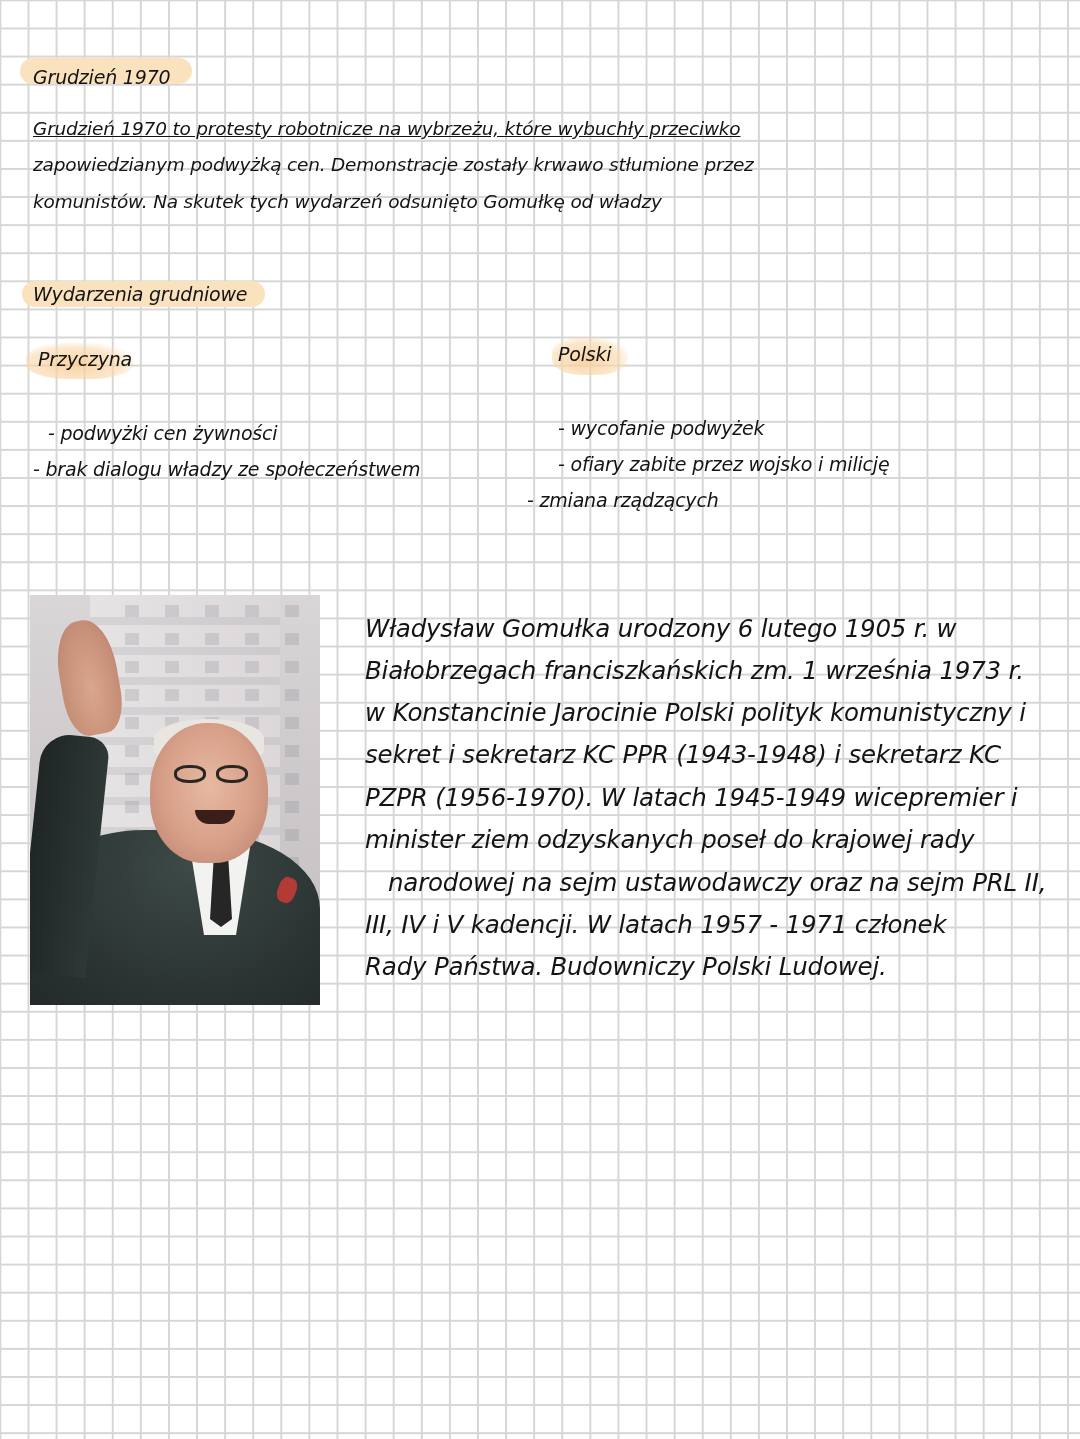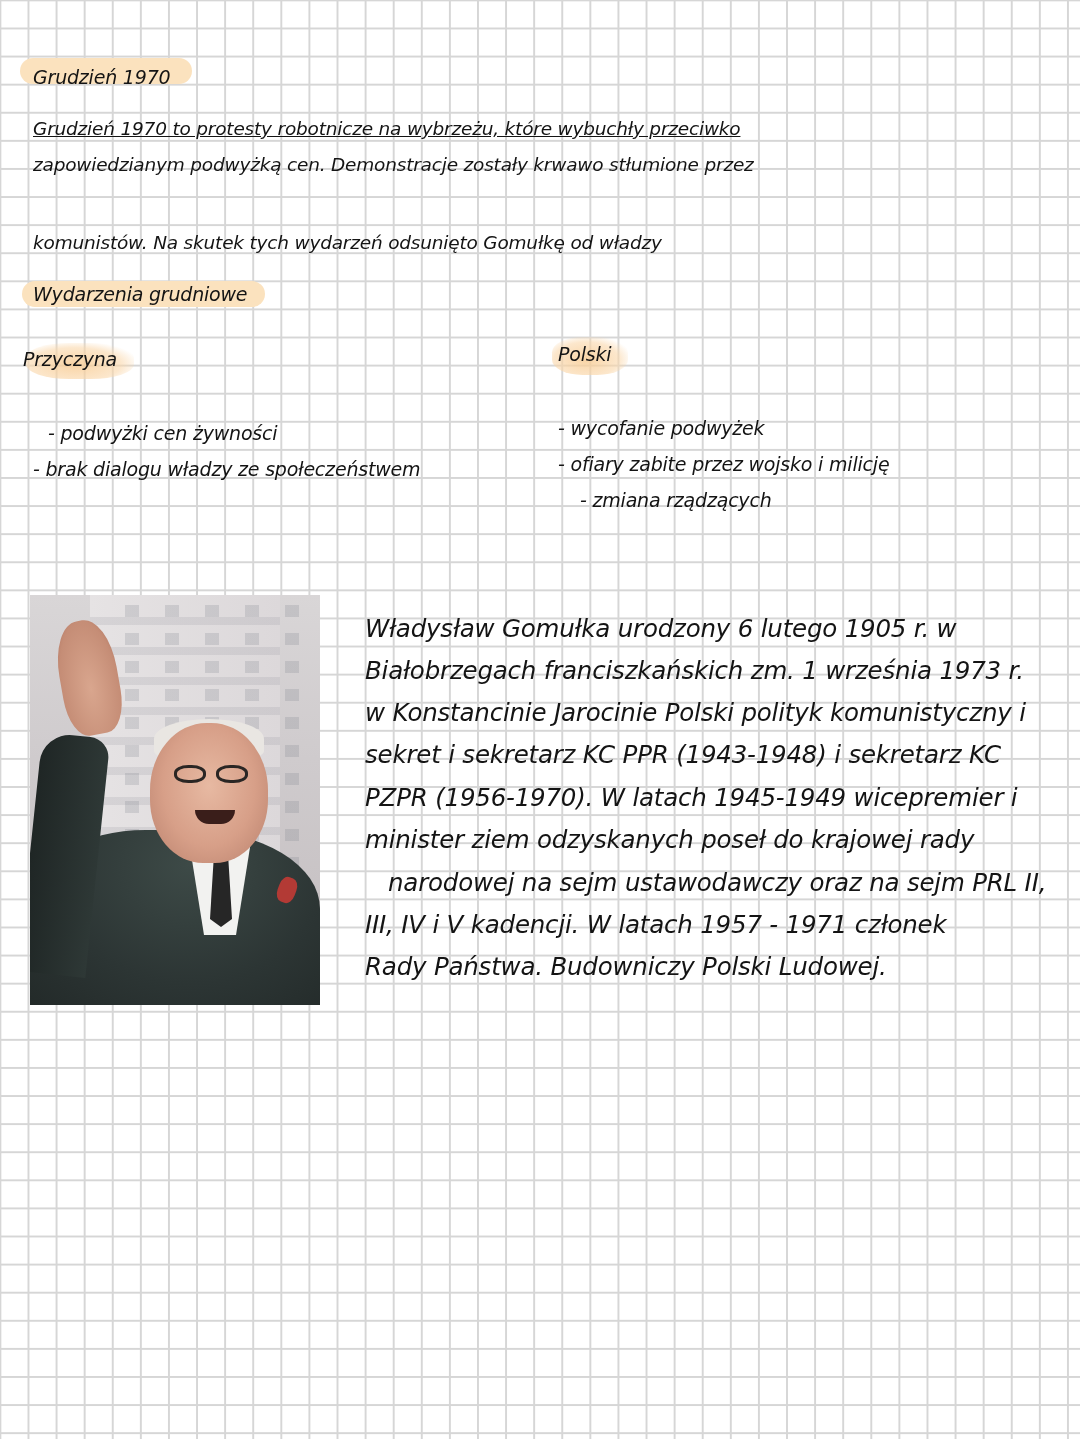--- a/index.html
+++ b/index.html
@@ -171,39 +171,39 @@
   </style>
 </head>
 <body>
 
 <div class="pill" style="left:20px; top:58px; width:172px; height:26px;"></div>
 <div class="pill-text hand abs" style="left:33px; top:64px;">Grudzień 1970</div>
 
 <div>
   <div class="para-line hand" style="left:33px; top:117px;text-decoration:underline;">Grudzień 1970 to protesty robotnicze na wybrzeżu, które wybuchły przeciwko</div>
   <div class="para-line hand" style="left:33px; top:153px;">zapowiedzianym podwyżką cen. Demonstracje zostały krwawo stłumione przez</div>
-  <div class="para-line hand" style="left:33px; top:190px;margin-top:41px;">komunistów. Na skutek tych wydarzeń odsunięto Gomułkę od władzy</div>
+  <div class="para-line hand" style="left:33px; top:190px;">komunistów. Na skutek tych wydarzeń odsunięto Gomułkę od władzy</div>
 </div>
 
 <div class="pill" style="left:22px; top:281px; width:243px; height:26px;"></div>
 <div class="pill-text hand abs" style="left:33px; top:281px;">Wydarzenia grudniowe</div>
 
 <div>
   <div class="brush" style="left:26px; top:343px; width:108px; height:36px;"></div>
-  <div class="pill-text hand abs" style="left:23px; top:346px;">Przyczyna</div>
+  <div class="pill-text hand abs" style="left:38px; top:346px;">Przyczyna</div>
   <div class="list-line hand" style="left:48px; top:420px;">- podwyżki cen żywności</div>
   <div class="list-line hand" style="left:33px; top:456px;">- brak dialogu władzy ze społeczeństwem</div>
 </div>
 
 <div>
   <div class="brush" style="left:552px; top:337px; width:76px; height:38px;"></div>
   <div class="pill-text hand abs" style="left:558px; top:341px;">Polski</div>
   <div class="list-line hand" style="left:558px; top:415px;">- wycofanie podwyżek</div>
   <div class="list-line hand" style="left:558px; top:451px;">- ofiary zabite przez wojsko i milicję</div>
-  <div class="list-line hand" style="left:580px; top:487px;text-align:center;">- zmiana rządzących</div>
+  <div class="list-line hand" style="left:527px; top:487px;text-align:center;">- zmiana rządzących</div>
 </div>
 
 <div class="photo" title="Władysław Gomułka portrait photo">
   <div class="tower" style="left:60px; width:190px;"></div>
   <div class="window-col" style="left:95px;"></div>
   <div class="window-col" style="left:135px;"></div>
   <div class="window-col" style="left:175px;"></div>
   <div class="window-col" style="left:215px;"></div>
   <div class="window-col" style="left:255px;"></div>
   <div class="coat"></div>

